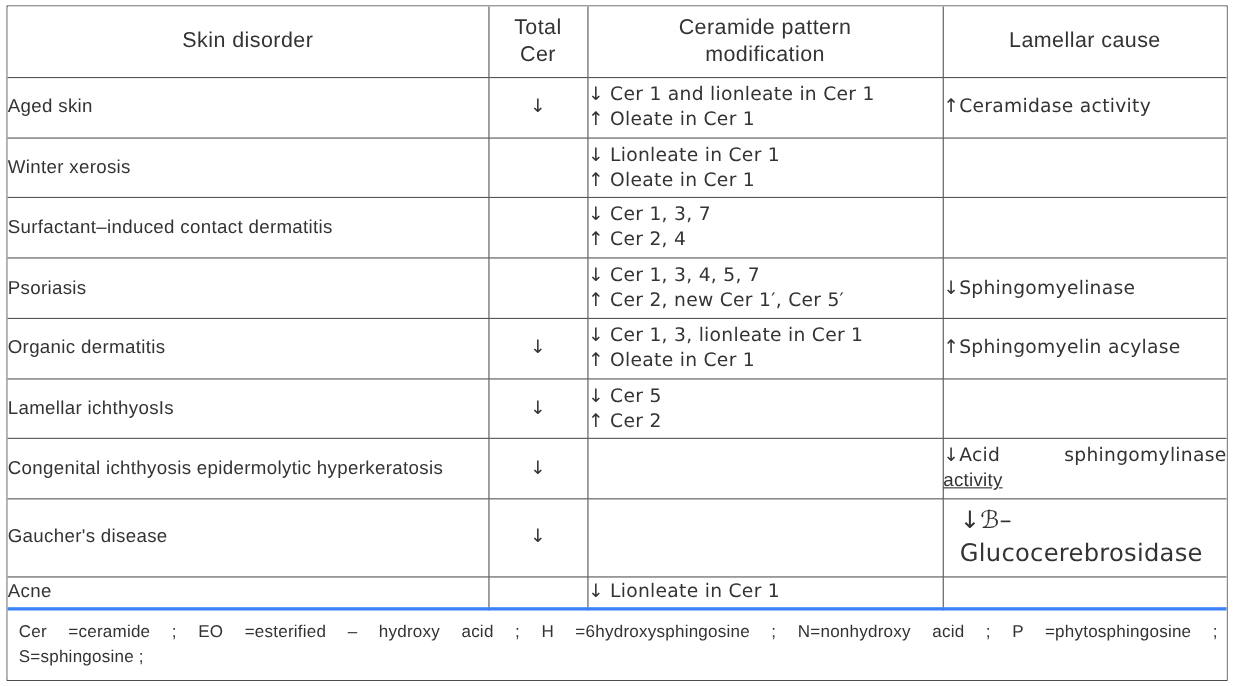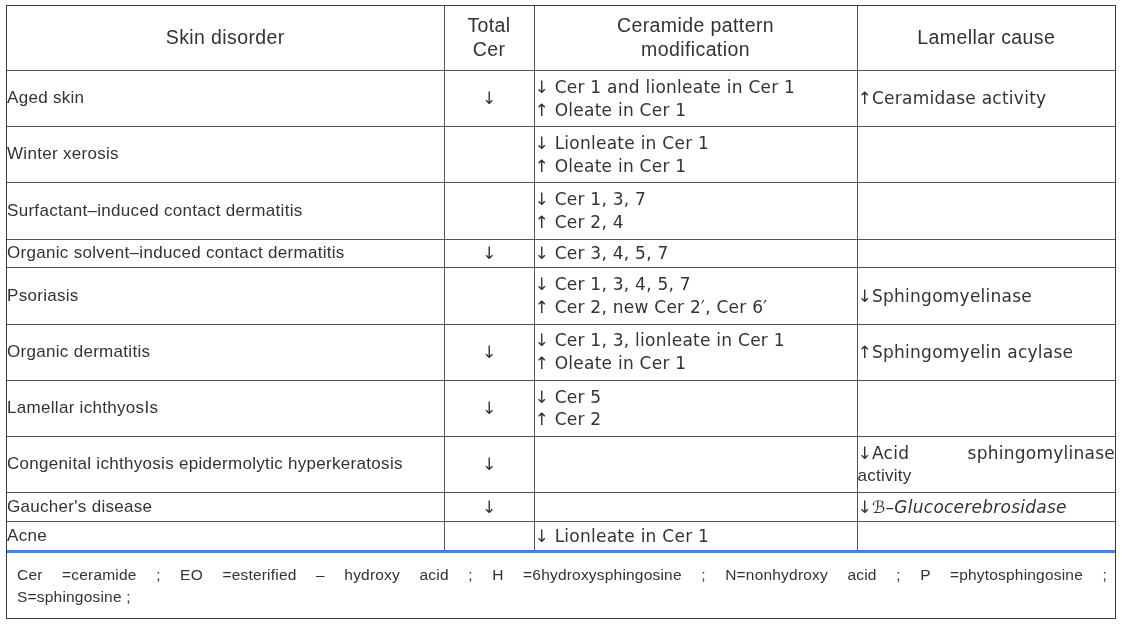--- a/index.html
+++ b/index.html
@@ -97,26 +97,27 @@
   .enz-line { display: block; }
   .enz-just {
     display: block;
     text-align: justify;
     text-align-last: justify;
     white-space: normal;
   }
   .enz-just2 {
     display: block;
     text-align: left;
+    text-decoration: underline;
   }
 
   .script-b {
     font-family: "DejaVu Serif", serif;
-    font-style: italic;
-    font-size: 17px;
+    font-size: 22px;
+    margin-left: 15px;
   }
 
   .arrow { font-family: "DejaVu Sans", sans-serif; }
 
   
   tr.footnote-row td {
     border-top: 3px solid #3b82f6;
     border-right: none;
     border-bottom: none;
     padding: 5px 8px 4px 10px;
@@ -192,35 +193,27 @@
       <tr>
         <td class="disorder">Surfactant–induced contact dermatitis</td>
         <td class="total arrow"></td>
         <td class="pattern">
           <span class="pat-line arrow">↓ Cer 1, 3, 7</span>
           <span class="pat-line arrow">↑ Cer 2, 4</span>
         </td>
         <td class="enzyme empty"></td>
       </tr>
 
-      <tr>
-        <td class="disorder">Organic solvent–induced contact dermatitis</td>
-        <td class="total arrow">↓</td>
-        <td class="pattern">
-          <span class="pat-line arrow">↓ Cer 3, 4, 5, 7</span>
-        </td>
-        <td class="enzyme empty"></td>
-      </tr>
 
       <tr>
         <td class="disorder">Psoriasis</td>
         <td class="total arrow"></td>
         <td class="pattern">
           <span class="pat-line arrow">↓ Cer 1, 3, 4, 5, 7</span>
-          <span class="pat-line arrow">↑ Cer 2, new Cer 2′, Cer 6′</span>
+          <span class="pat-line arrow">↑ Cer 2, new Cer 1′, Cer 5′</span>
         </td>
         <td class="enzyme">
           <span class="enz-line arrow">↓Sphingomyelinase</span>
         </td>
       </tr>
 
       <tr>
         <td class="disorder">Organic dermatitis</td>
         <td class="total arrow">↓</td>
         <td class="pattern">

